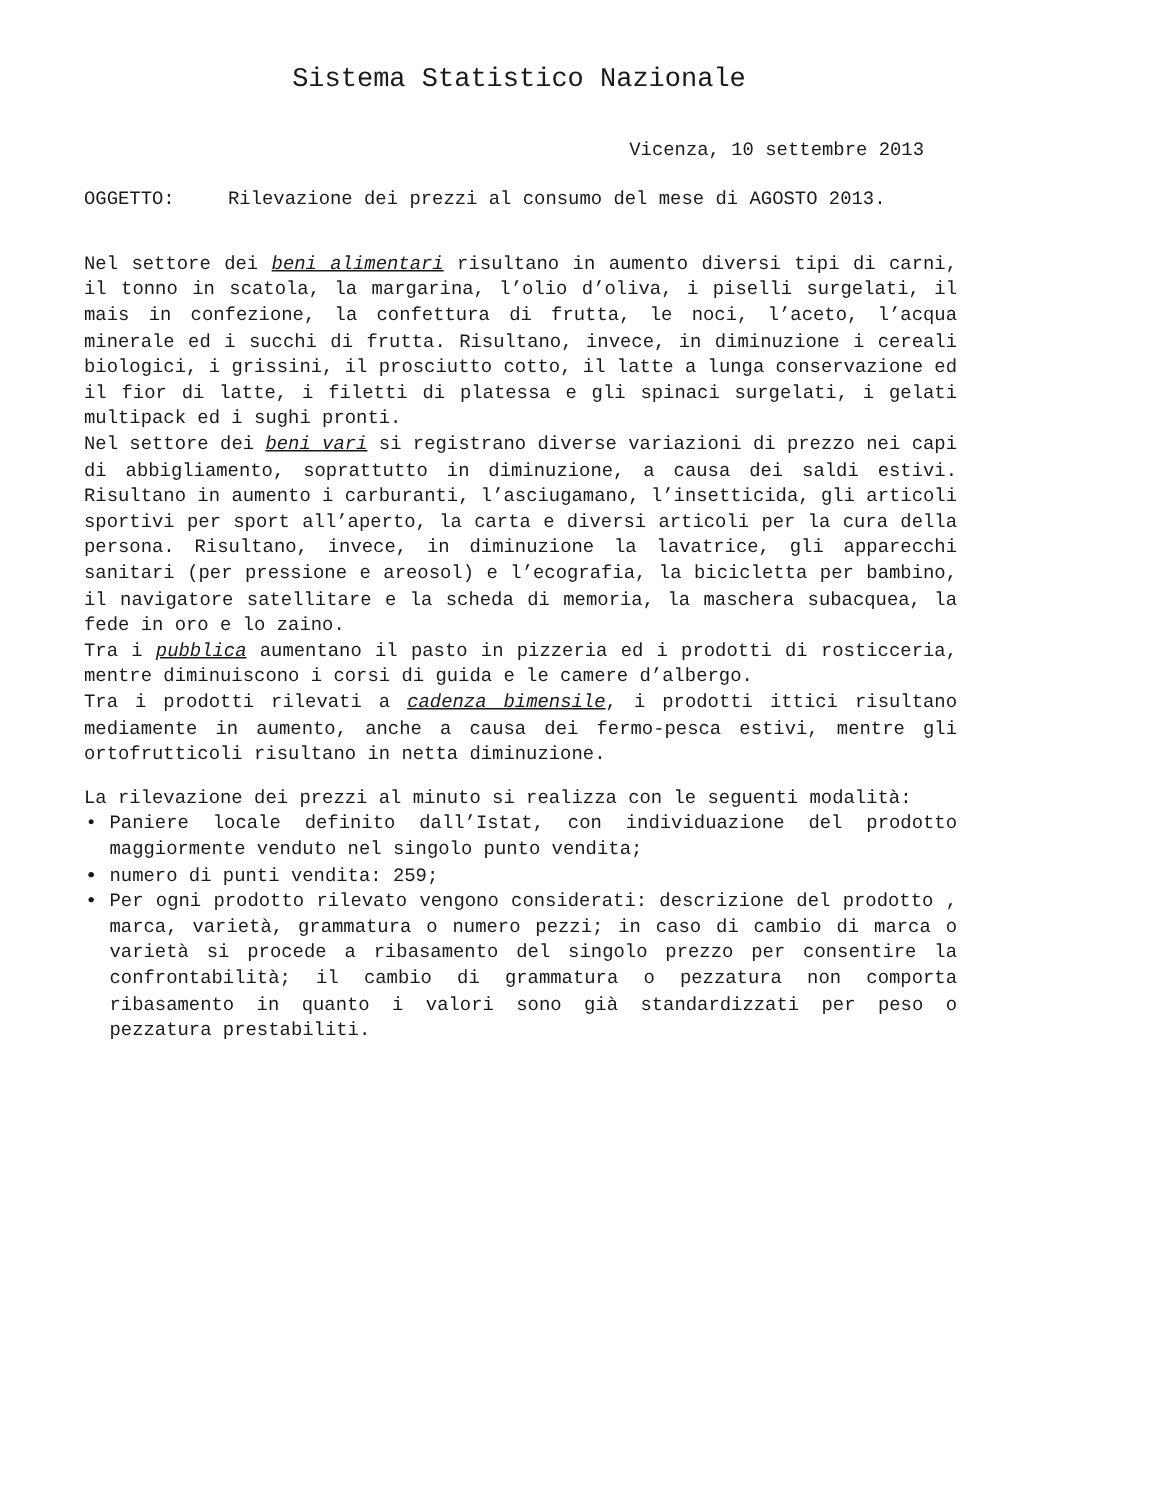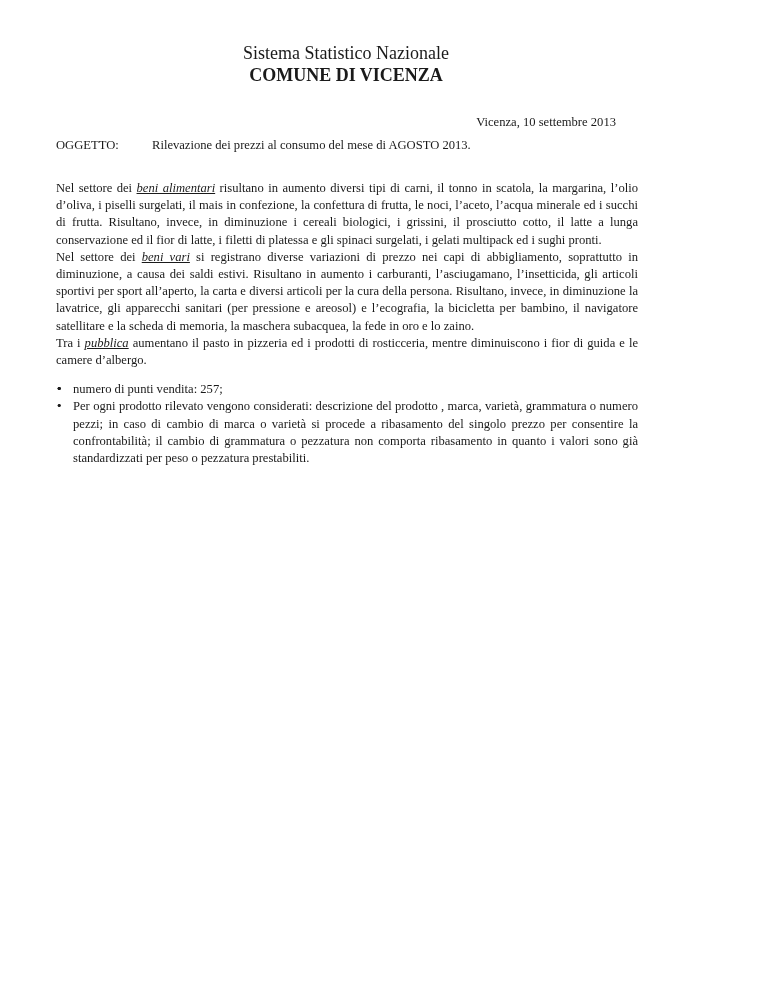--- a/index.html
+++ b/index.html
@@ -6,21 +6,21 @@
     margin: 0;
     padding: 0;
     background: #ffffff;
   }
   .page {
     position: relative;
     width: 692px;
     height: 994px;
     background: #ffffff;
     color: #1a1a1a;
-    font-family: Liberation Serif, serif;
+    font-family: Liberation Mono, monospace;
     overflow: hidden;
     box-sizing: border-box;
   }
   
   .letterhead {
     padding-top: 42px;
     text-align: center;
     font-size: 18px;
     line-height: 22px;
   }
@@ -30,21 +30,21 @@
   
   .place-date {
     margin-top: 28px;
     padding-right: 76px;
     text-align: right;
     font-size: 12.6px;
     line-height: 17px;
   }
   
   .subject {
-    margin-top: 6px;
+    margin-top: 16px;
     padding-left: 56px;
     padding-right: 86px;
     font-size: 12.6px;
     line-height: 17px;
   }
   .subject .subject-label {
     display: inline-block;
     width: 96px;
   }
   
@@ -83,59 +83,62 @@
     font-size: 12.6px;
   }
 </style>
 </head>
 <body>
 
 <div class="page">
 
   <div class="letterhead">
     <div>Sistema Statistico Nazionale</div>
-    <div class="org-bold">COMUNE DI VICENZA</div>
   </div>
 
   <div class="place-date">Vicenza, 10 settembre 2013</div>
 
   <div class="subject">
     <span class="subject-label">OGGETTO:</span><span>Rilevazione dei prezzi al consumo del mese di AGOSTO 2013.</span>
   </div>
 
   <div class="letter-body">
 
     <p>
       <span>Nel settore dei </span><span class="em-term">beni alimentari</span><span> risultano in aumento diversi tipi di carni, il tonno in scatola, la margarina, l’olio d’oliva, i piselli surgelati, il mais in confezione, la confettura di frutta, le noci, l’aceto, l’acqua minerale ed i succhi di frutta. Risultano, invece, in diminuzione i cereali biologici, i grissini, il prosciutto cotto, il latte a lunga conservazione ed il fior di latte, i filetti di platessa e gli spinaci surgelati, i gelati multipack ed i sughi pronti.</span>
     </p>
 
     <p>
       <span>Nel settore dei </span><span class="em-term">beni vari</span><span> si registrano diverse variazioni di prezzo nei capi di abbigliamento, soprattutto in diminuzione, a causa dei saldi estivi. Risultano in aumento i carburanti, l’asciugamano, l’insetticida, gli articoli sportivi per sport all’aperto, la carta e diversi articoli per la cura della persona. Risultano, invece, in diminuzione la lavatrice, gli apparecchi sanitari (per pressione e areosol) e l’ecografia, la bicicletta per bambino, il navigatore satellitare e la scheda di memoria, la maschera subacquea, la fede in oro e lo zaino.</span>
     </p>
 
     <p>
-      <span>Tra i </span><span class="em-term">pubblica</span><span> aumentano il pasto in pizzeria ed i prodotti di rosticceria, mentre diminuiscono i fior di guida e le camere d’albergo.</span>
+      <span>Tra i </span><span class="em-term">pubblica</span><span> aumentano il pasto in pizzeria ed i prodotti di rosticceria, mentre diminuiscono i corsi di guida e le camere d’albergo.</span>
     </p>
 
+    <p>
+      <span>Tra i prodotti rilevati a </span><span class="em-term">cadenza bimensile</span><span>, i prodotti ittici risultano mediamente in aumento, anche a causa dei fermo-pesca estivi, mentre gli ortofrutticoli risultano in netta diminuzione.</span>
+    </p>
 
     <div class="para-gap"></div>
 
+    <p class="modalities-intro">La rilevazione dei prezzi al minuto si realizza con le seguenti modalità:</p>
 
     <div class="modalities-list">
       <p class="m-item">
-        <span class="bullet">•</span>
+        <span class="bullet">•</span><span>Paniere locale definito dall’Istat, con individuazione del prodotto maggiormente venduto nel singolo punto vendita;</span>
       </p>
       <p class="m-item">
         <span class="bullet">•</span>
       </p>
       <p class="m-item">
         <span class="bullet">•</span>
       </p>
       <p class="m-item">
-        <span class="bullet">•</span><span>numero di punti vendita: 257;</span>
+        <span class="bullet">•</span><span>numero di punti vendita: 259;</span>
       </p>
       <p class="m-item">
         <span class="bullet">•</span>
       </p>
       <p class="m-item">
         <span class="bullet">•</span><span>Per ogni prodotto rilevato vengono considerati: descrizione del prodotto , marca, varietà, grammatura o numero pezzi; in caso di cambio di marca o varietà si procede a ribasamento del singolo prezzo per consentire la confrontabilità; il cambio di grammatura o pezzatura non comporta ribasamento in quanto i valori sono già standardizzati per peso o pezzatura prestabiliti.</span>
       </p>
     </div>
 
   </div>

